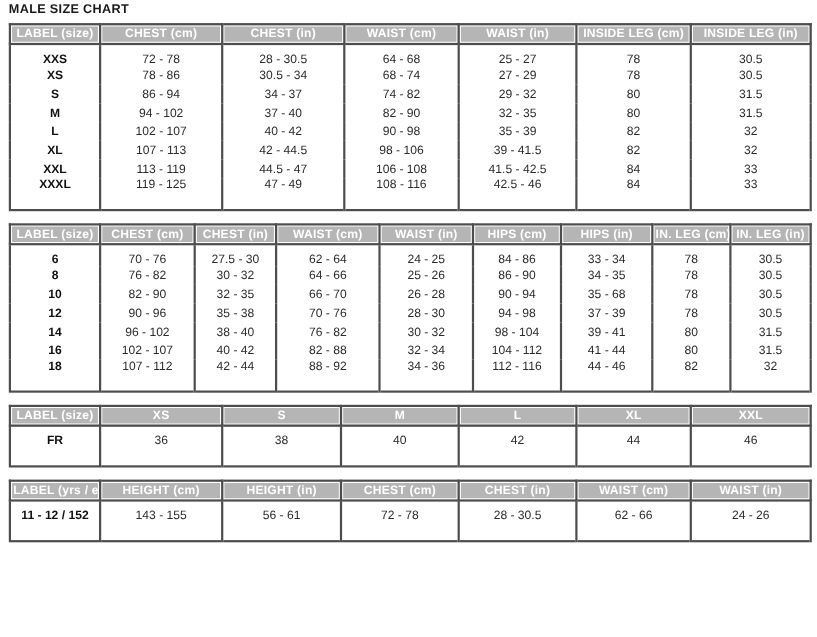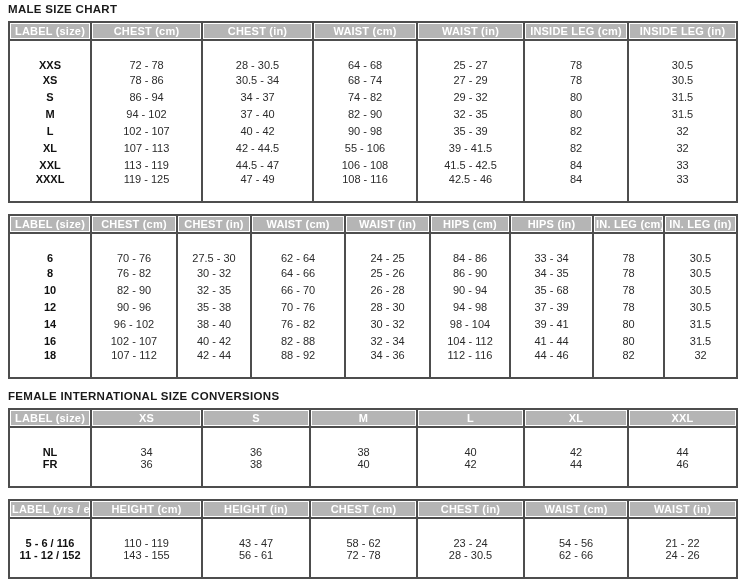--- a/index.html
+++ b/index.html
@@ -47,21 +47,21 @@
     text-align: center;
     height: 17px;
     padding: 0 2px;
     border-left: 2px solid #4d4d4d;
     border-right: 2px solid #4d4d4d;
     border-top: none;
     border-bottom: none;
     white-space: nowrap;
     overflow: hidden;
   }
-  tbody tr:first-child td { padding-top: 18px; }
+  tbody tr:first-child td { padding-top: 7px; }
   tbody tr:last-child td { padding-bottom: 16px; }
   td.label { font-weight: bold; color: #111111; }
 </style>
 </head>
 <body>
 
 <div class="wrap">
 
   <div class="section">
     <h2 class="section-title">MALE SIZE CHART</h2>
@@ -129,21 +129,21 @@
             <td>40 - 42</td>
             <td>90 - 98</td>
             <td>35 - 39</td>
             <td>82</td>
             <td>32</td>
           </tr>
           <tr>
             <td class="label">XL</td>
             <td>107 - 113</td>
             <td>42 - 44.5</td>
-            <td>55 - 106</td>
+            <td>98 - 106</td>
             <td>39 - 41.5</td>
             <td>82</td>
             <td>32</td>
           </tr>
           <tr>
             <td class="label">XXL</td>
             <td>113 - 119</td>
             <td>44.5 - 47</td>
             <td>106 - 108</td>
             <td>41.5 - 42.5</td>
@@ -265,21 +265,20 @@
             <td>112 - 116</td>
             <td>44 - 46</td>
             <td>82</td>
             <td>32</td>
           </tr>
         </tbody>
       </table>
   </div>
 
   <div class="section">
-    <h2 class="section-title">FEMALE INTERNATIONAL SIZE CONVERSIONS</h2>
     <table>
         <colgroup>
           <col style="width: 82px;">
           <col style="width: 111px;">
           <col style="width: 108px;">
           <col style="width: 107px;">
           <col style="width: 107px;">
           <col style="width: 104px;">
           <col style="width: 109px;">
         </colgroup>
@@ -289,29 +288,20 @@
             <th>XS</th>
             <th>S</th>
             <th>M</th>
             <th>L</th>
             <th>XL</th>
             <th>XXL</th>
           </tr>
         </thead>
         <tbody>
           <tr>
-            <td class="label">NL</td>
-            <td>34</td>
-            <td>36</td>
-            <td>38</td>
-            <td>40</td>
-            <td>42</td>
-            <td>44</td>
-          </tr>
-          <tr>
             <td class="label">FR</td>
             <td>36</td>
             <td>38</td>
             <td>40</td>
             <td>42</td>
             <td>44</td>
             <td>46</td>
           </tr>
         </tbody>
       </table>
@@ -334,29 +324,20 @@
             <th>HEIGHT (cm)</th>
             <th>HEIGHT (in)</th>
             <th>CHEST (cm)</th>
             <th>CHEST (in)</th>
             <th>WAIST (cm)</th>
             <th>WAIST (in)</th>
           </tr>
         </thead>
         <tbody>
           <tr>
-            <td class="label">5 - 6 / 116</td>
-            <td>110 - 119</td>
-            <td>43 - 47</td>
-            <td>58 - 62</td>
-            <td>23 - 24</td>
-            <td>54 - 56</td>
-            <td>21 - 22</td>
-          </tr>
-          <tr>
             <td class="label">11 - 12 / 152</td>
             <td>143 - 155</td>
             <td>56 - 61</td>
             <td>72 - 78</td>
             <td>28 - 30.5</td>
             <td>62 - 66</td>
             <td>24 - 26</td>
           </tr>
         </tbody>
       </table>

